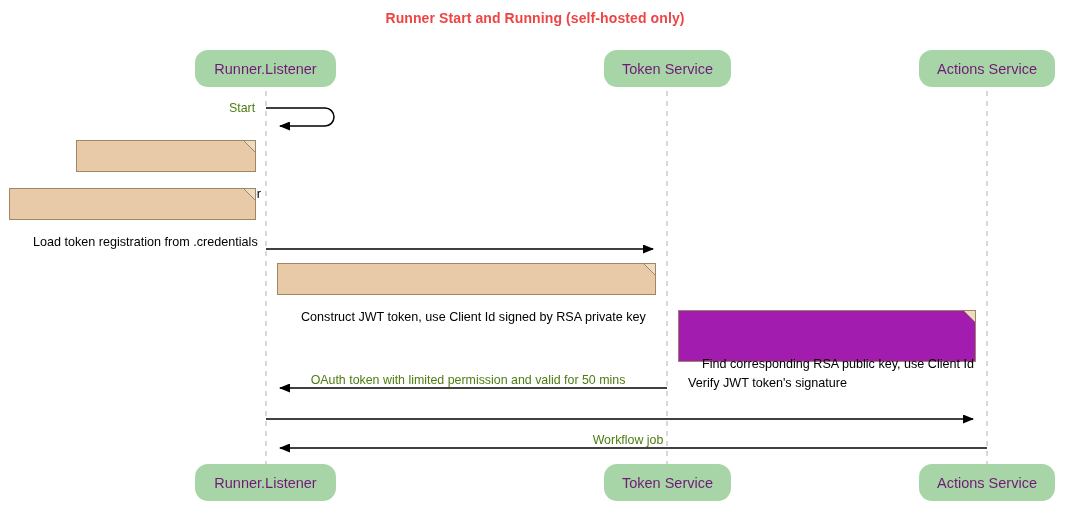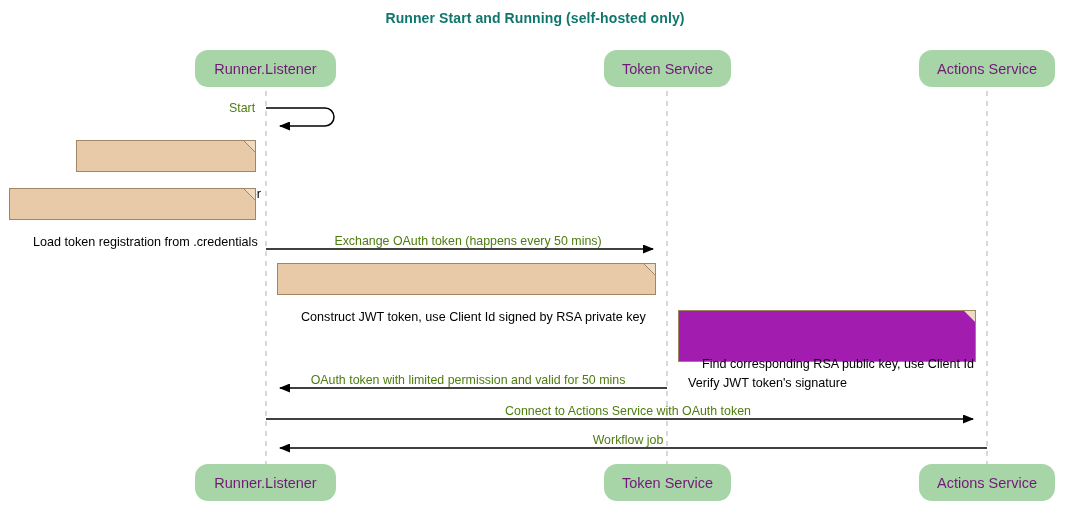--- a/index.html
+++ b/index.html
@@ -20,21 +20,21 @@
     height: 525px;
   }
   #title {
     position: absolute;
     left: 0;
     top: 10px;
     width: 1070px;
     text-align: center;
     font-size: 14px;
     font-weight: bold;
-    color: #0f766e;
+    color: #ef4444;
     letter-spacing: 0.1px;
   }
   svg.layer {
     position: absolute;
     left: 0;
     top: 0;
     width: 1070px;
     height: 525px;
     overflow: visible;
   }
@@ -185,21 +185,19 @@
 
   <div class="note" style="left:678px; top:310px; width:298px; height:52px; background:#a21caf;">
     <svg class="fold" viewBox="0 0 11 11">
       <path class="tri-light" d="M0,0 L11,0 L11,11 z"></path>
       <path class="tri-line" d="M0,0 L11,11"></path>
     </svg>
     <span>Find corresponding RSA public key, use Client Id
 Verify JWT token's signature</span>
   </div>
 
-  <div class="msg-label" style="left:468px; top:234px;">Exchange OAuth token (happens every 50 mins)</div>
 
   <div class="msg-label" style="left:468px; top:373px;">OAuth token with limited permission and valid for 50 mins</div>
 
-  <div class="msg-label" style="left:628px; top:404px;">Connect to Actions Service with OAuth token</div>
 
   <div class="msg-label" style="left:628px; top:433px;">Workflow job</div>
 
 </div>
 
 </body></html>

